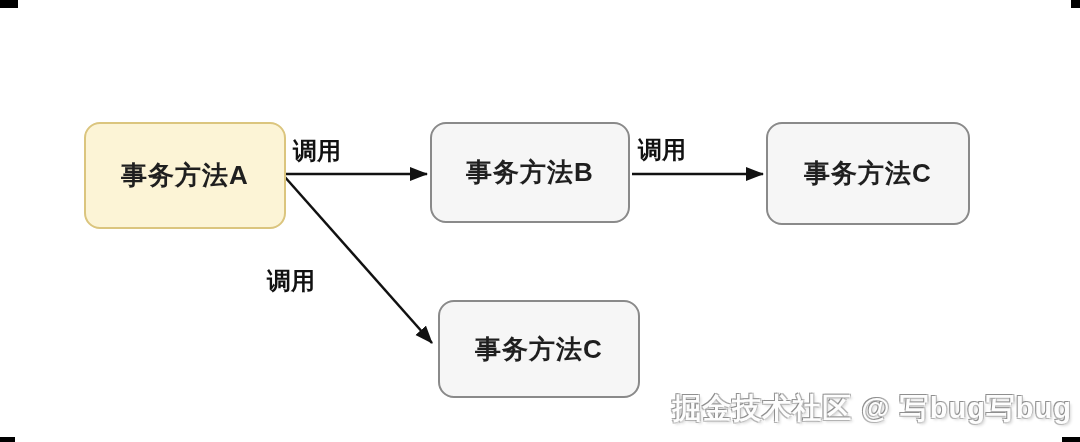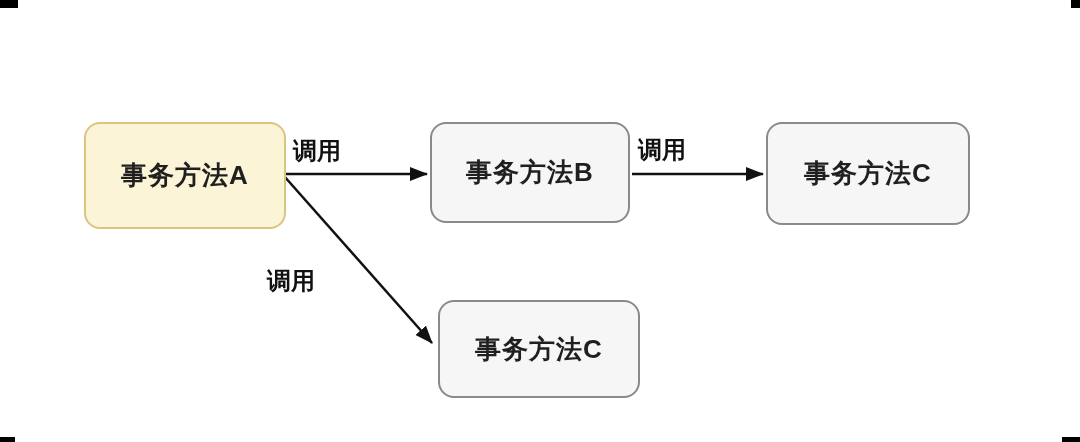--- a/index.html
+++ b/index.html
@@ -114,19 +114,20 @@
     <span>事务方法C</span>
   </div>
   <div class="node node-d">
     <span>事务方法C</span>
   </div>
 
   <div class="edge-label edge-label-1">调用</div>
   <div class="edge-label edge-label-2">调用</div>
   <div class="edge-label edge-label-3">调用</div>
 
+  <div class="watermark">掘金技术社区 @ 写bug写bug</div>
 
   <div class="corner-mark corner-tl"></div>
   <div class="corner-mark corner-tr"></div>
   <div class="corner-mark corner-bl"></div>
   <div class="corner-mark corner-br"></div>
 
 </div>
 
 </body></html>

